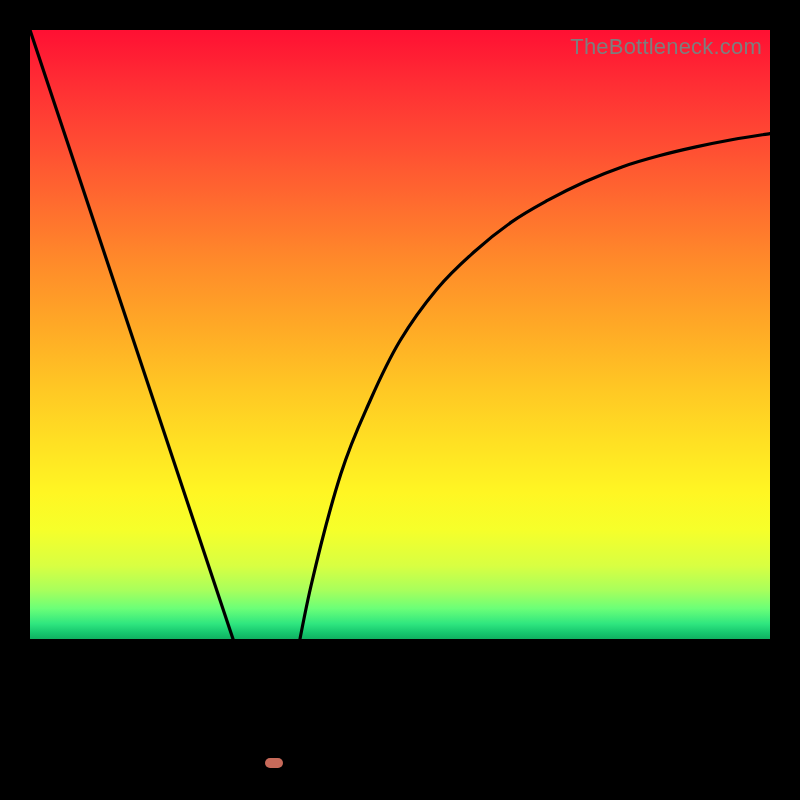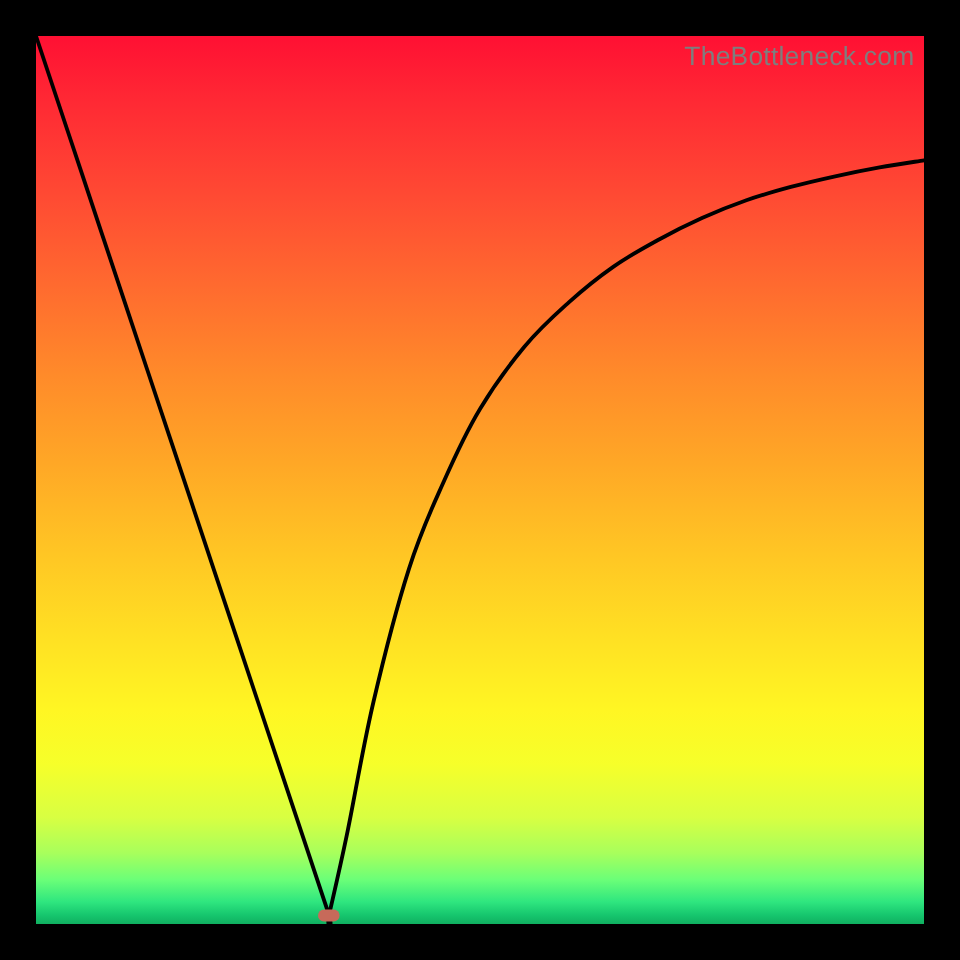--- a/index.html
+++ b/index.html
@@ -17,21 +17,21 @@
     top: 0;
     width: 800px;
     height: 800px;
     background: #000;
   }
   .plot {
     position: absolute;
     left: 30px;
     top: 30px;
     width: 740px;
-    height: 740px;
+    height: 609px;
     
     background: linear-gradient(to bottom,
       #ff1033 0%,
       #ff2b34 8%,
       #ff4a33 18%,
       #ff6a2f 28%,
       #ff8a2a 38%,
       #ffa726 48%,
       #ffc524 58%,
       #ffe123 68%,

